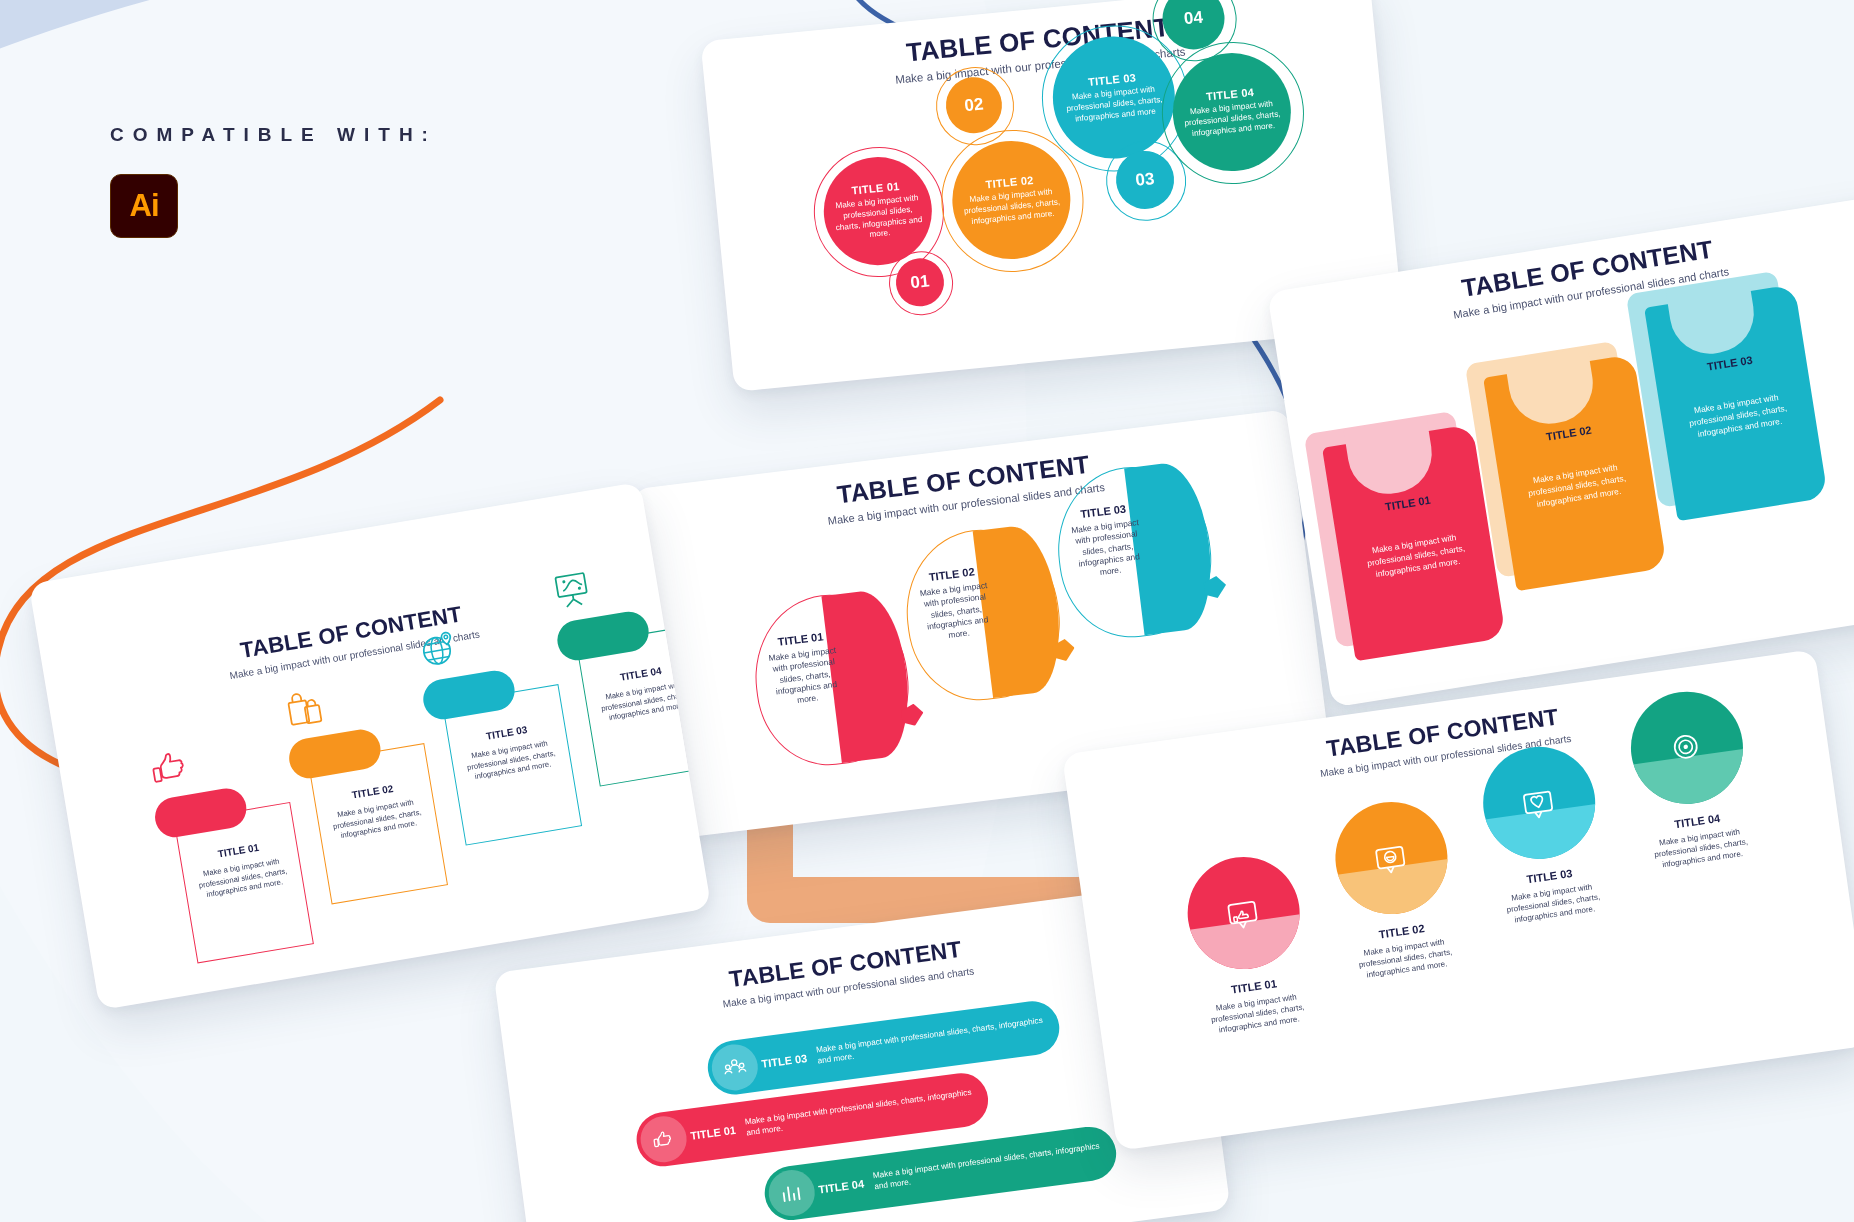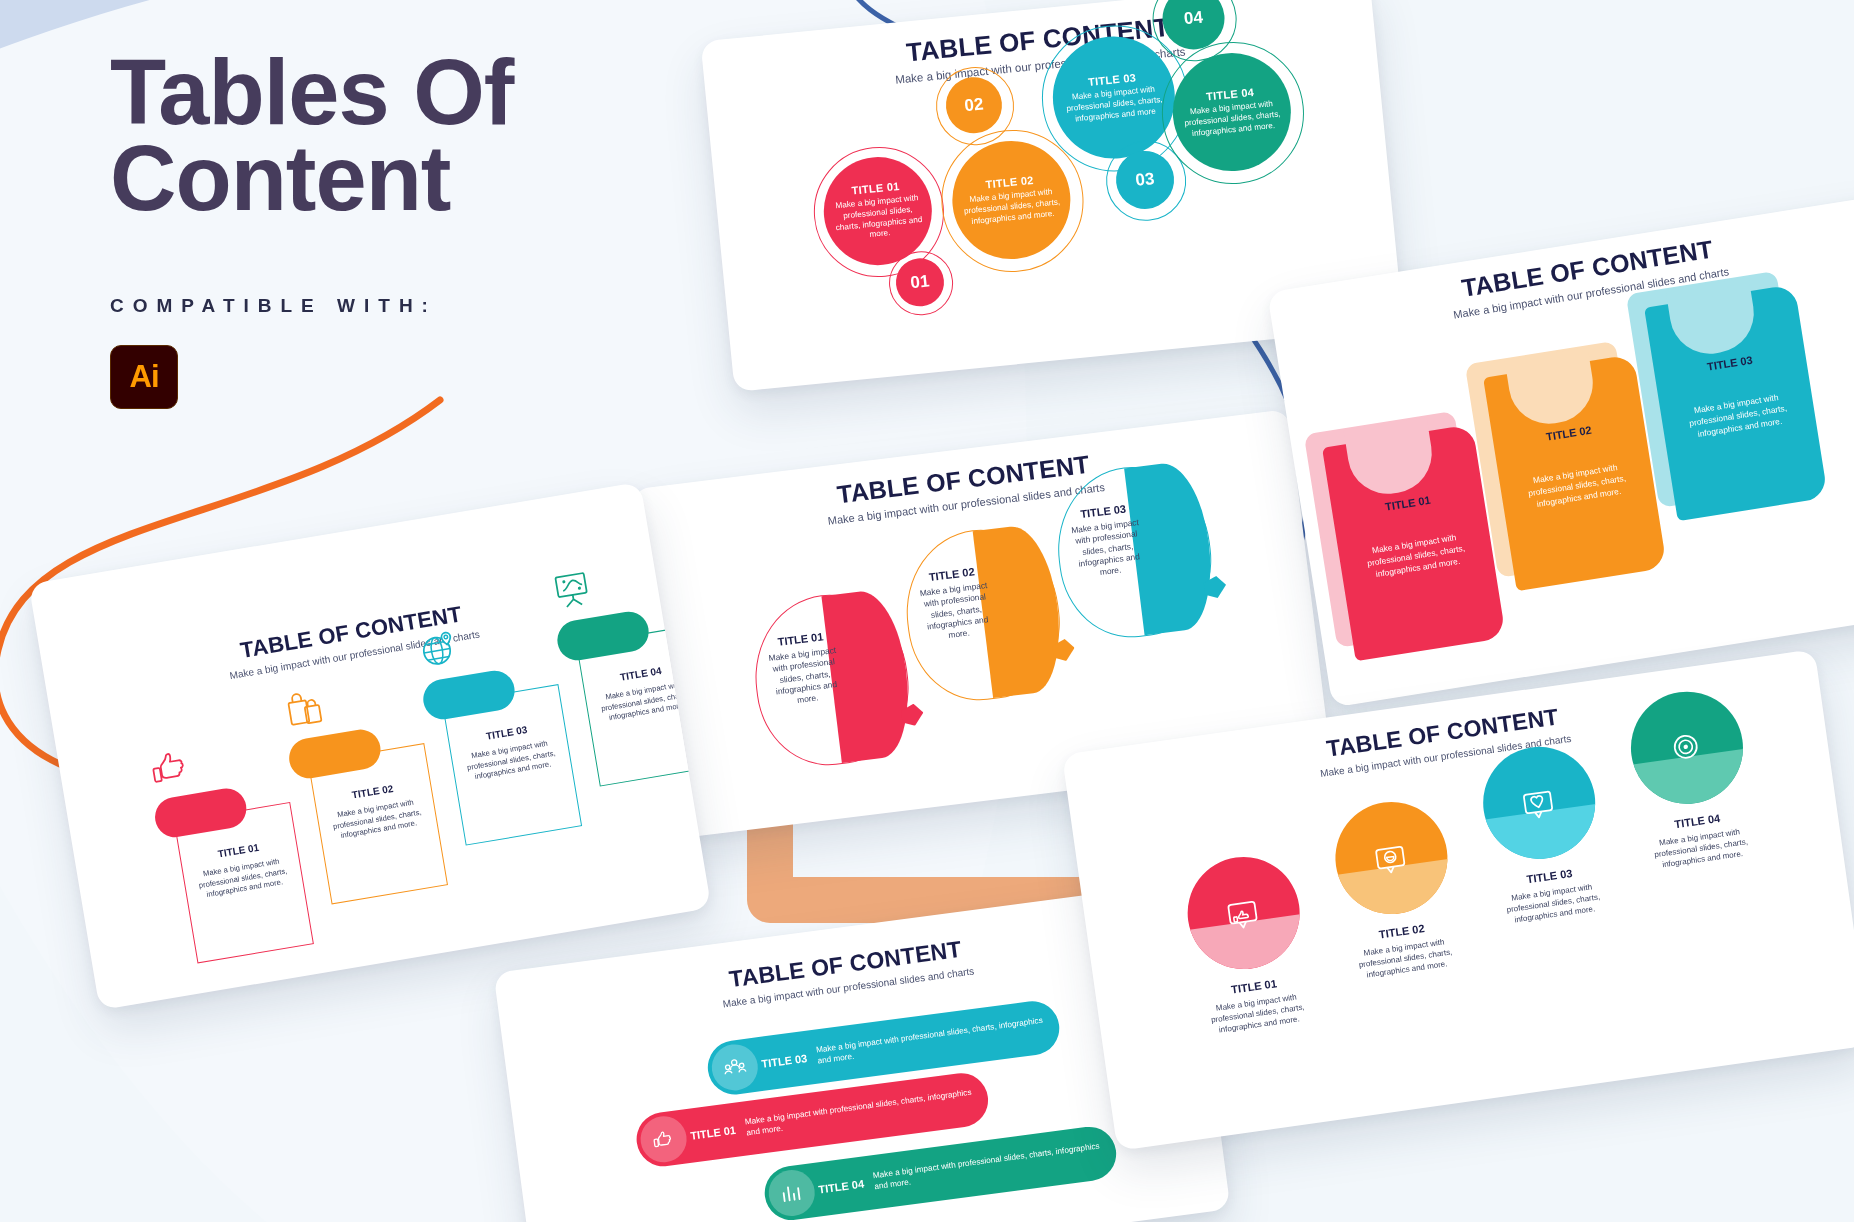--- a/index.html
+++ b/index.html
@@ -170,24 +170,20 @@
 
   <svg class="squiggle-blue" viewBox="0 0 700 1000">
     <path d="M78 0 C 100 90, 210 60, 330 190 C 470 340, 560 430, 545 560 C 532 672, 440 720, 470 830" fill="none" stroke="#3d63a8" stroke-width="5" stroke-linecap="round"></path>
   </svg>
 
   <svg style="position:absolute;left:520px;top:600px;width:760px;height:520px;">
     <path d="M250 0 L250 300 L740 300" fill="none" stroke="#eda97b" stroke-width="46" stroke-linejoin="round"></path>
   </svg>
 
   <div class="hero">
-    <h1>
-      <span>Tables Of</span><br>
-      <span>Content</span>
-    </h1>
     <div class="hero-compat">COMPATIBLE WITH:</div>
     <div class="ai-badge">Ai</div>
   </div>
 
   <div class="slide" id="slide1">
     <div class="slide-inner">
       <div class="s-head">
         <div class="s-title">TABLE OF CONTENT</div>
         <div class="s-sub">Make a big impact with our professional slides and charts</div>
       </div>

